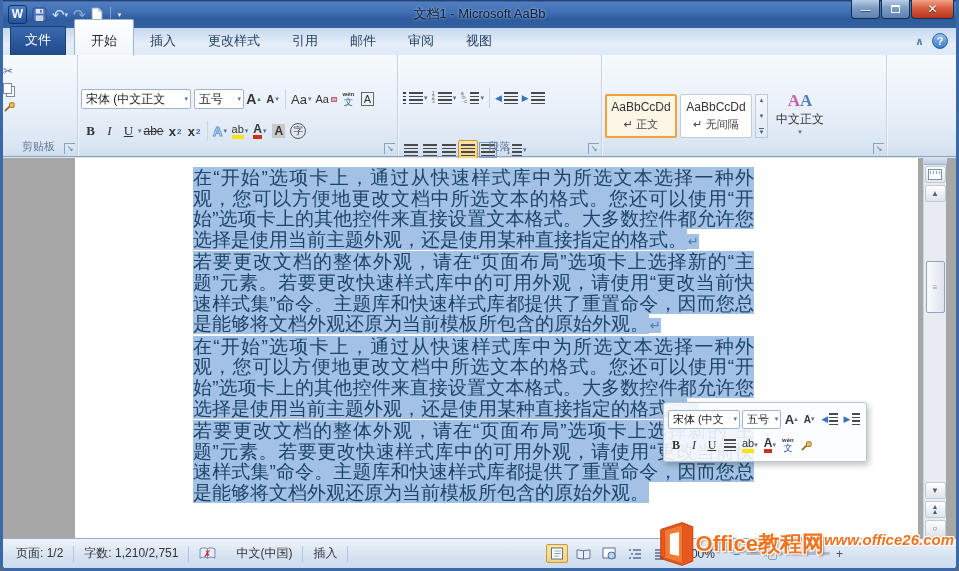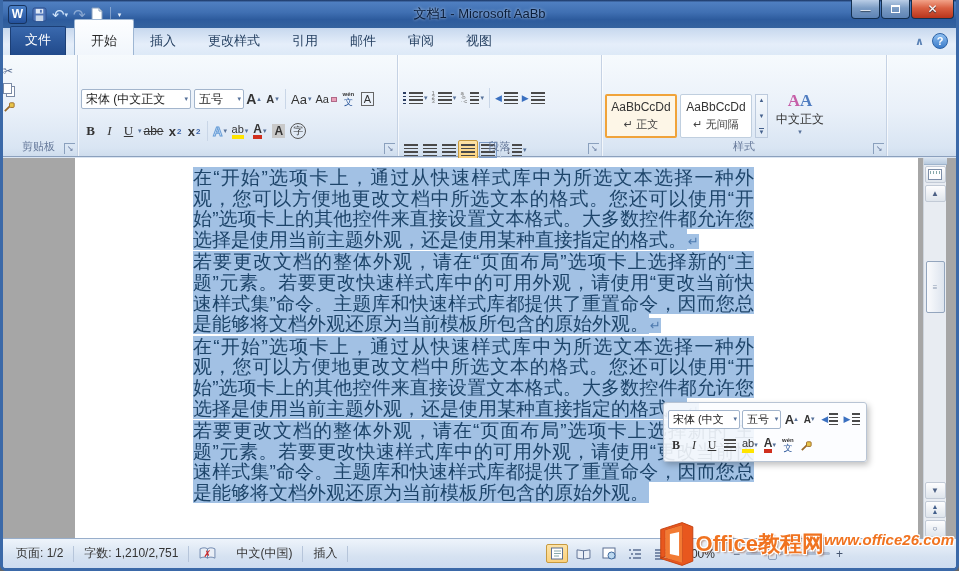--- a/index.html
+++ b/index.html
@@ -398,21 +398,20 @@
           <span>▲</span>
           <span>▼</span>
           <span style="border-top:1px solid #44608c">▼</span>
         </span>
         <span class="bigbtn">
           <span class="AA"><b class="a1">A</b><b class="a2">A</b></span>
           <span>中文正文</span>
           <span class="arrow">▾</span>
         </span>
       </div>
-      <span class="grouplabel">样式</span>
       <span class="launcher">↘</span>
     </div>
 
   </div>
 
   <div class="docarea">
     <div class="page">
       <div class="textcol">
         <p class="para"><span class="sel">在“开始”选项卡上，通过从快速样式库中为所选文本选择一种外观，您可以方便地更改文档中所选文本的格式。您还可以使用“开始”选项卡上的其他控件来直接设置文本格式。大多数控件都允许您选择是使用当前主题外观，还是使用某种直接指定的格式。</span><span class="mark selm">↵</span></p>
         <p class="para"><span class="sel">若要更改文档的整体外观，请在“页面布局”选项卡上选择新的“主题”元素。若要更改快速样式库中的可用外观，请使用“更改当前快速样式集”命令。主题库和快速样式库都提供了重置命令，因而您总是能够将文档外观还原为当前模板所包含的原始外观。</span><span class="mark selm">↵</span></p>

